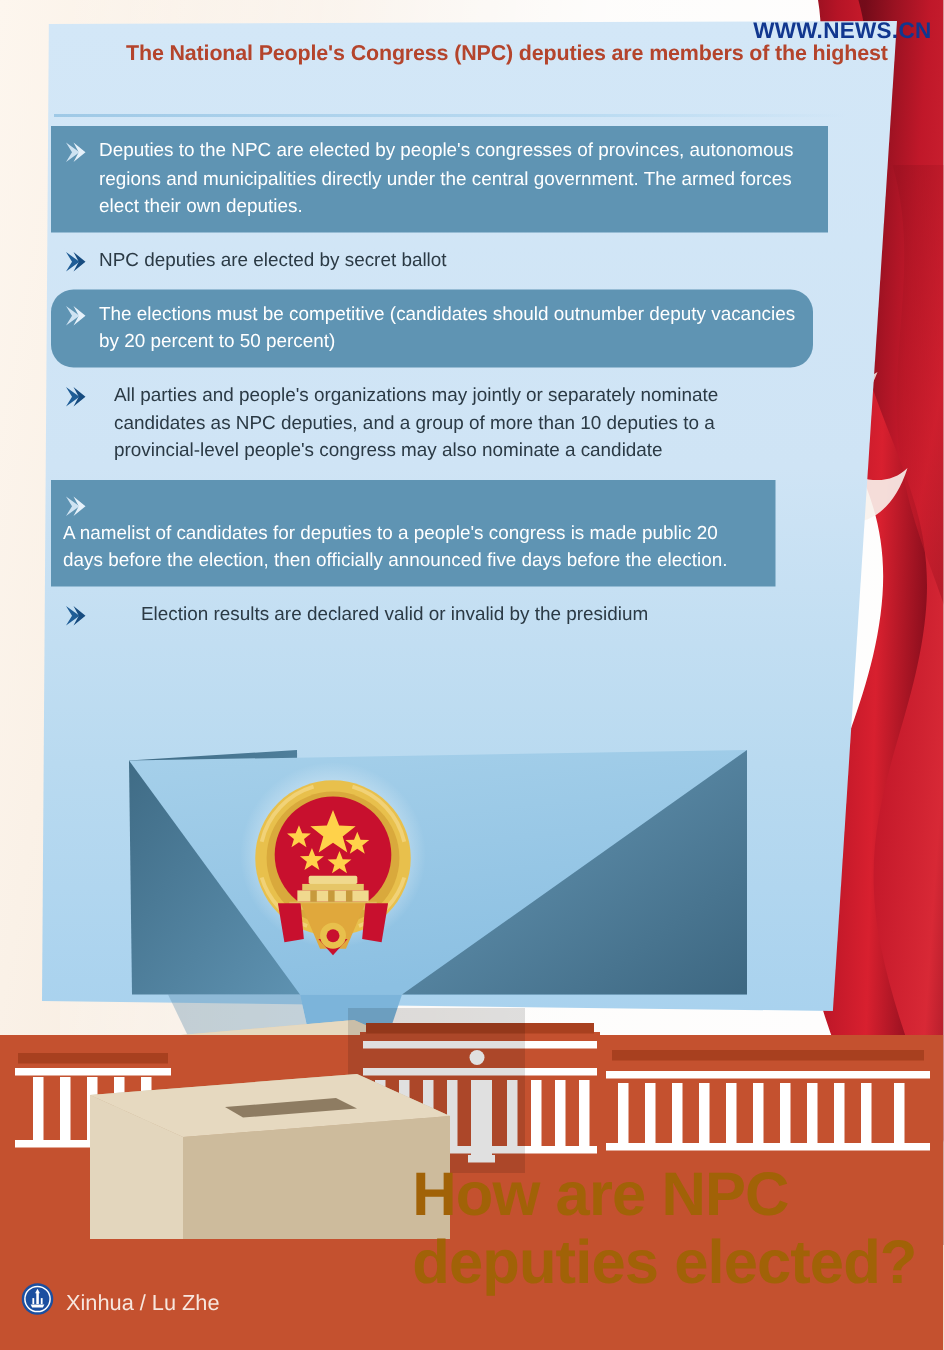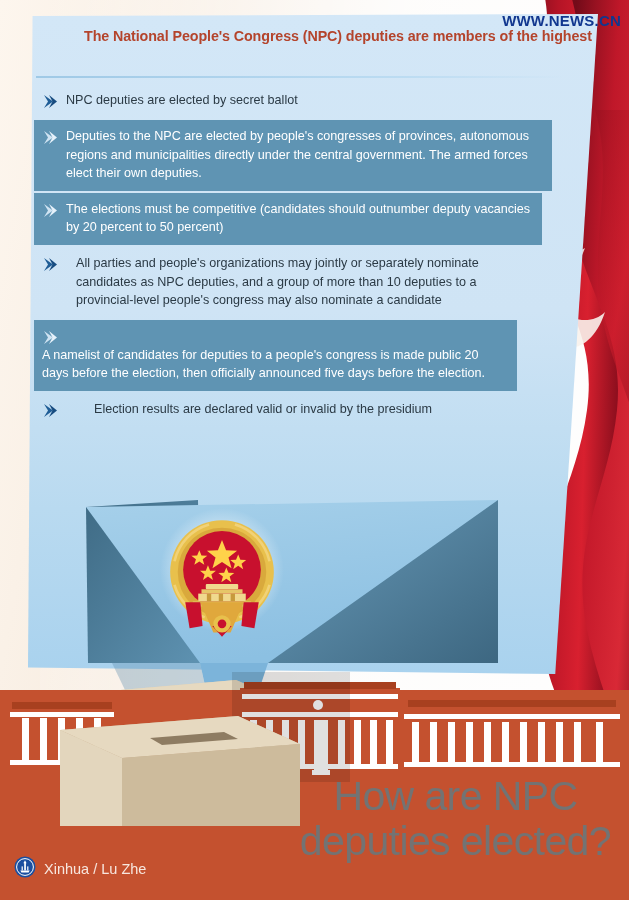--- a/index.html
+++ b/index.html
@@ -47,33 +47,33 @@
   .blk{position:relative;display:flex;align-items:flex-start;
     padding:7px 10px 8px 8px;margin-bottom:2px;}
   .blk.dark{background:#5f94b3;}
   .blk.light{background:transparent;}
   .arw{flex:0 0 auto;width:17px;height:17px;margin-top:2px;margin-right:7px;}
   .txt{font-size:12.6px;line-height:18.6px;}
   .blk.dark .txt{color:#ffffff;}
   .blk.light .txt{color:#2b3a45;}
 
   
-  .w1{width:500px;} .w2{width:330px;} .w3{width:490px;}
+  .w1{width:500px;} .w2{width:330px;} .w3{width:490px;border-radius:15px;}
   .w4{width:475px;gap:10px;} .w5{width:465px;flex-direction:column;} .w6{width:460px;gap:28px;}
 
   
   .illus{position:absolute;left:0;top:440px;width:629px;height:300px;}
 
   
   .footer{position:absolute;left:0;bottom:0;width:629px;height:210px;background:#c4512f;}
   .hall{position:absolute;left:0;bottom:118px;width:629px;height:110px;}
 
   .title-big{
-    position:absolute;right:18px;bottom:36px;text-align:center;
-    color:#737373;font-weight:normal;font-size:41px;line-height:45px;
+    position:absolute;right:18px;bottom:36px;text-align:left;
+    color:#a16207;font-weight:bold;font-size:41px;line-height:45px;
     letter-spacing:-0.6px;
   }
 
   .credit{position:absolute;left:14px;bottom:18px;display:flex;align-items:center;gap:8px;}
   .credit-txt{color:#f7e6de;font-size:14.5px;}
 </style>
 </head>
 <body>
 
 <div id="root">
@@ -120,38 +120,38 @@
 
   <div class="watermark">WWW.NEWS.CN</div>
 
   <div class="hdr">
     <div class="hdr-line">The National People's Congress (NPC) deputies are members of the highest</div>
   </div>
   <div class="hdr-rule"></div>
 
   <div class="bullets">
 
+    <div class="blk dark w1">
+      <span class="arw">
+        <svg width="17" height="17" viewBox="0 0 17 17">
+          <path d="M2 2 L11 8.5 L2 15 L6 8.5 Z" fill="#cfe3f2"></path>
+          <path d="M7 2 L15 8.5 L7 15 L10.5 8.5 Z" fill="#e6f1fa"></path>
+        </svg>
+      </span>
+      <span class="txt">Deputies to the NPC are elected by people's congresses of provinces, autonomous regions and municipalities directly under the central government. The armed forces elect their own deputies.</span>
+    </div>
+
     <div class="blk light w2">
       <span class="arw">
         <svg width="17" height="17" viewBox="0 0 17 17">
           <path d="M2 2 L11 8.5 L2 15 L6 8.5 Z" fill="#1f5d96"></path>
           <path d="M7 2 L15 8.5 L7 15 L10.5 8.5 Z" fill="#174c80"></path>
         </svg>
       </span>
       <span class="txt">NPC deputies are elected by secret ballot</span>
-    </div>
-
-    <div class="blk dark w1">
-      <span class="arw">
-        <svg width="17" height="17" viewBox="0 0 17 17">
-          <path d="M2 2 L11 8.5 L2 15 L6 8.5 Z" fill="#cfe3f2"></path>
-          <path d="M7 2 L15 8.5 L7 15 L10.5 8.5 Z" fill="#e6f1fa"></path>
-        </svg>
-      </span>
-      <span class="txt">Deputies to the NPC are elected by people's congresses of provinces, autonomous regions and municipalities directly under the central government. The armed forces elect their own deputies.</span>
     </div>
 
     <div class="blk dark w3">
       <span class="arw">
         <svg width="17" height="17" viewBox="0 0 17 17">
           <path d="M2 2 L11 8.5 L2 15 L6 8.5 Z" fill="#cfe3f2"></path>
           <path d="M7 2 L15 8.5 L7 15 L10.5 8.5 Z" fill="#e6f1fa"></path>
         </svg>
       </span>
       <span class="txt">The elections must be competitive (candidates should outnumber deputy vacancies by 20 percent to 50 percent)</span>

